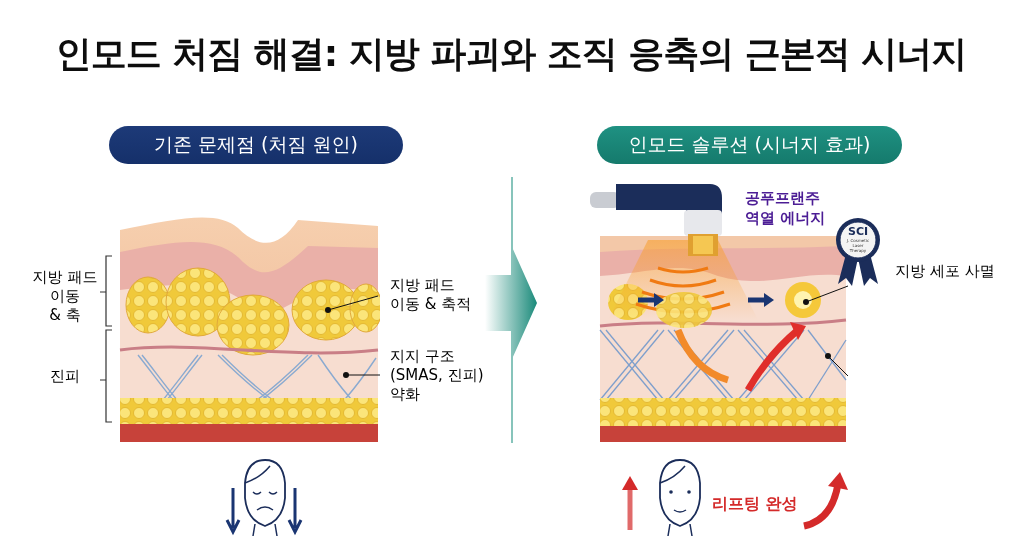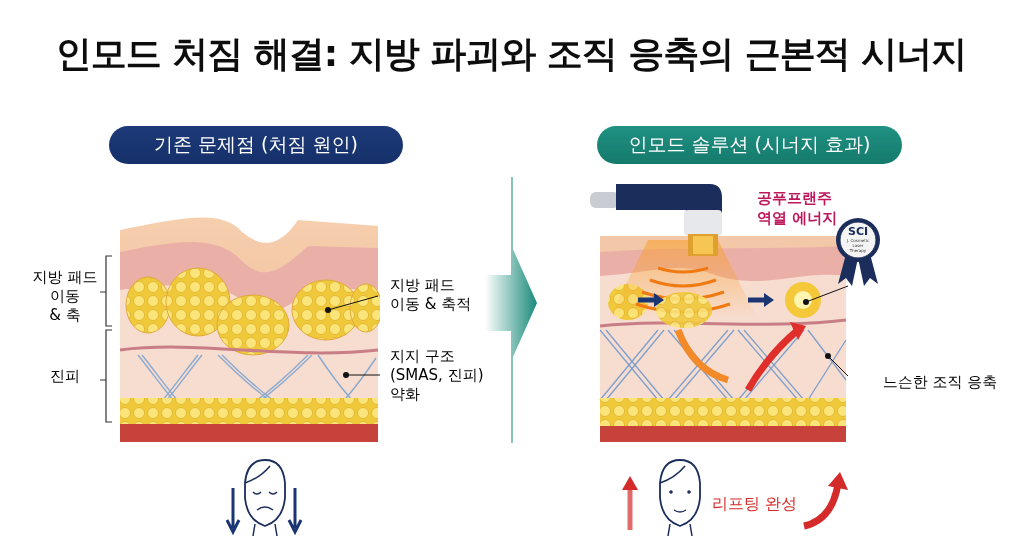--- a/index.html
+++ b/index.html
@@ -3,22 +3,22 @@
 <meta charset="utf-8">
 <style>
   html,body{margin:0;padding:0;background:#fff;}
   body{width:1024px;height:559px;position:relative;overflow:hidden;font-family:"DejaVu Sans","Liberation Sans",sans-serif;color:#111;}
   .title{position:absolute;left:0;top:30px;width:1022px;text-align:center;font-size:36px;font-weight:bold;letter-spacing:-1px;color:#0d0d0d;}
   .pill{position:absolute;height:38px;border-radius:20px;color:#fff;font-size:19px;font-weight:normal;display:flex;align-items:center;justify-content:center;}
   .pill.left{left:109px;top:126px;width:294px;background:linear-gradient(#1d3a78,#15306a);}
   .pill.right{left:597px;top:126px;width:305px;background:linear-gradient(#1f9182,#157a6c);}
   .lbl{position:absolute;font-size:15px;line-height:19px;color:#000000;}
   .lbl.c{text-align:center;}
-  .orange{color:#be185d;font-weight:bold;margin-left:12px;}
-  .red{color:#d42a2a;font-weight:normal;font-size:16px;}
+  .orange{color:#4c1d95;font-weight:bold;}
+  .red{color:#d42a2a;font-weight:bold;font-size:16px;}
   svg{position:absolute;}
 </style>
 </head>
 <body>
 
 <div class="title">인모드 처짐 해결: 지방 파괴와 조직 응축의 근본적 시너지</div>
 
 <div class="pill left">기존 문제점 (처짐 원인)</div>
 <div class="pill right">인모드 솔루션 (시너지 효과)</div>
 
@@ -173,23 +173,23 @@
   </svg>
   <div style="position:absolute;left:0;top:7px;width:48px;text-align:center;font-size:11px;font-weight:bold;color:#1b2d5a">SCI</div>
   <div style="position:absolute;left:0;top:20px;width:48px;text-align:center;font-size:4px;line-height:5px;color:#333">
     <div>J. Cosmetic</div>
     <div>Laser</div>
     <div>Therapy</div>
   </div>
 </div>
 
 <div class="lbl c" style="left:870px;top:262px;width:150px">
+  <div>지방 세포 사멸</div>
 </div>
 <div class="lbl c" style="left:870px;top:373px;width:140px">
-  <div>느슨한 조직 응축</div>
 </div>
 
 <svg style="left:215px;top:458px" width="90" height="80">
   <path d="M18,30 L18,70 M12,62 L18,74 L24,62" stroke="#1a3572" stroke-width="3" fill="none"></path>
   <path d="M80,30 L80,70 M74,62 L80,74 L86,62" stroke="#1a3572" stroke-width="3" fill="none"></path>
   <path d="M30,25 Q32,2 50,2 Q68,2 70,25 L70,40 Q68,62 50,68 Q32,62 30,40 Z" fill="#fff" stroke="#1b2d5a" stroke-width="1.8"></path>
   <path d="M30,25 Q45,20 55,8" stroke="#1b2d5a" stroke-width="1.5" fill="none"></path>
   <path d="M38,34 Q42,38 46,34 M54,34 Q58,38 62,34" stroke="#1b2d5a" stroke-width="1.4" fill="none"></path>
   <path d="M42,52 Q50,46 58,52" stroke="#1b2d5a" stroke-width="1.5" fill="none"></path>
   <path d="M40,66 L38,78 M60,66 L62,78" stroke="#1b2d5a" stroke-width="1.5"></path>

